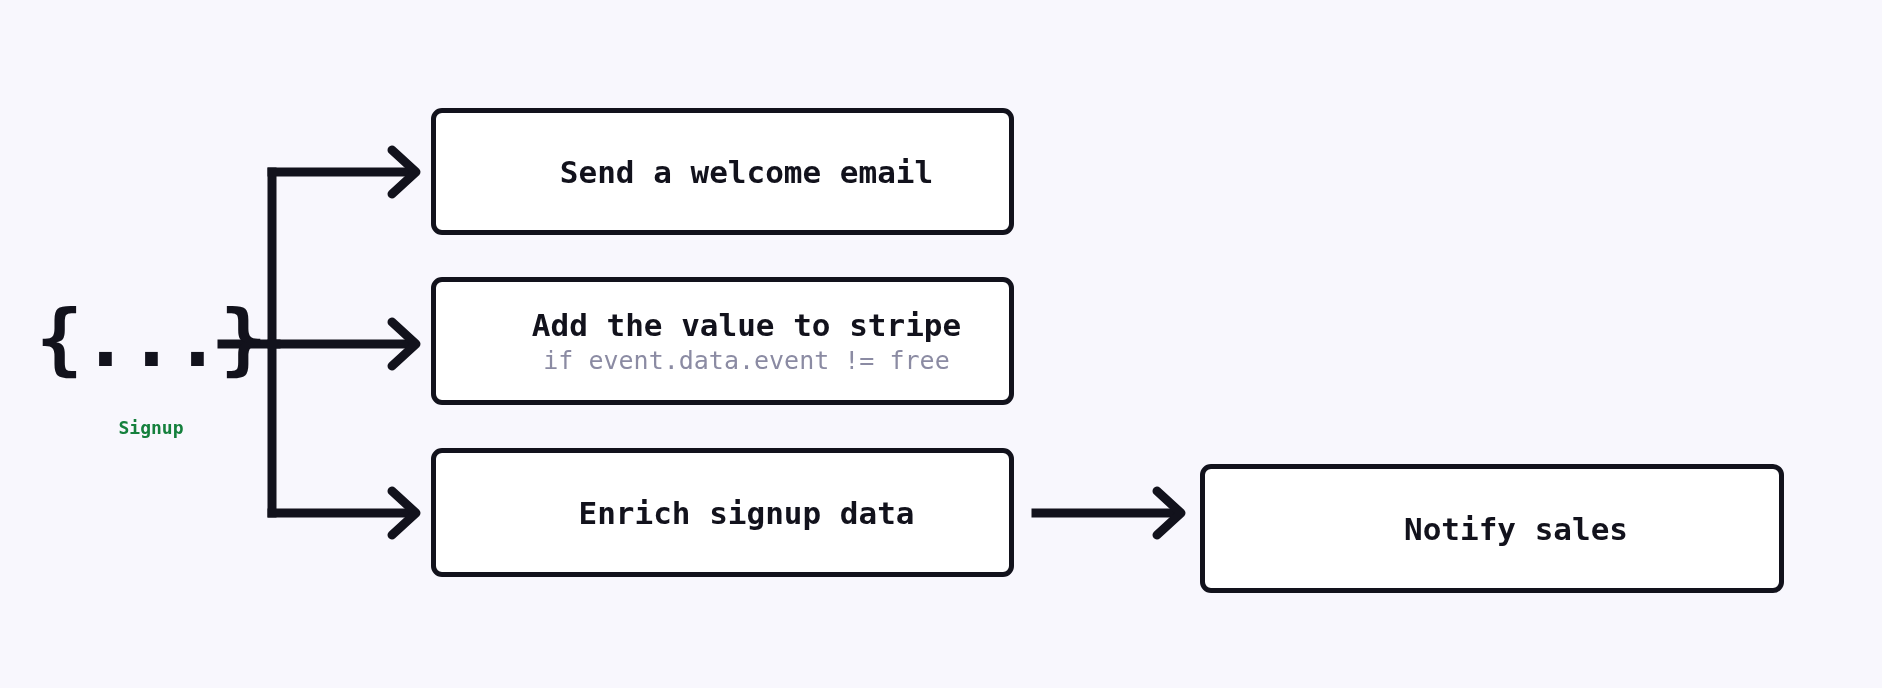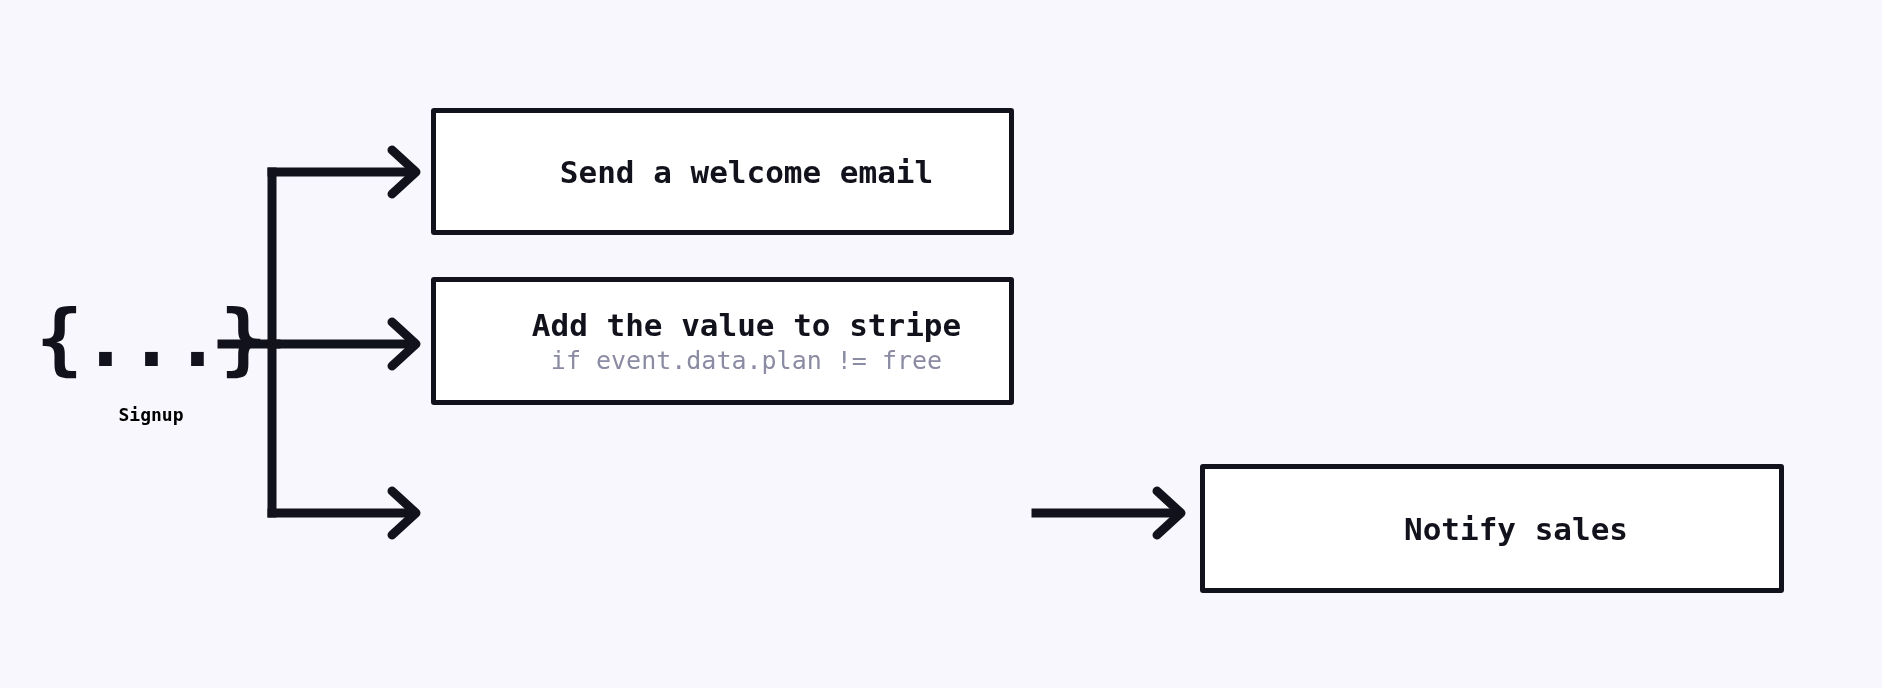--- a/index.html
+++ b/index.html
@@ -42,36 +42,36 @@
   .trigger-glyph {
     font-family: "DejaVu Sans Mono", "Liberation Mono", monospace;
     font-weight: 700;
     font-size: 78px;
     line-height: 86px;
     color: #12121c;
     letter-spacing: -1px;
     white-space: nowrap;
   }
   .trigger-label {
-    margin-top: 23px;
+    margin-top: 36px;
     font-family: "DejaVu Sans Mono", "Liberation Mono", monospace;
     font-weight: 700;
     font-size: 18px;
     line-height: 20px;
-    color: #000000;
+    color: #15803d;
     white-space: nowrap;
   }
 
   
   .step {
     position: absolute;
     box-sizing: border-box;
     background: #ffffff;
     border: 5px solid #12121c;
-    border-radius: 3px;
+    border-radius: 11px;
     display: flex;
     flex-direction: column;
     align-items: center;
     justify-content: center;
     overflow: hidden;
     padding-left: 48px;
   }
   .step-title {
     font-family: "DejaVu Sans Mono", "Liberation Mono", monospace;
     font-weight: 700;
@@ -129,21 +129,25 @@
     <div class="trigger-label">Signup</div>
   </div>
 
   <div class="step" style="left: 431px; top: 108px; width: 583px; height: 127px;">
     <div class="step-title">Send a welcome email</div>
 
   </div>
 
   <div class="step" style="left: 431px; top: 277px; width: 583px; height: 128px;">
     <div class="step-title">Add the value to stripe</div>
-    <div class="step-condition">if event.data.plan != free</div>
+    <div class="step-condition">if event.data.event != free</div>
   </div>
 
+  <div class="step" style="left: 431px; top: 448px; width: 583px; height: 129px;">
+    <div class="step-title">Enrich signup data</div>
+
+  </div>
 
   <div class="step" style="left: 1200px; top: 464px; width: 584px; height: 129px;">
     <div class="step-title">Notify sales</div>
   </div>
 
 </div>
 
 </body></html>

